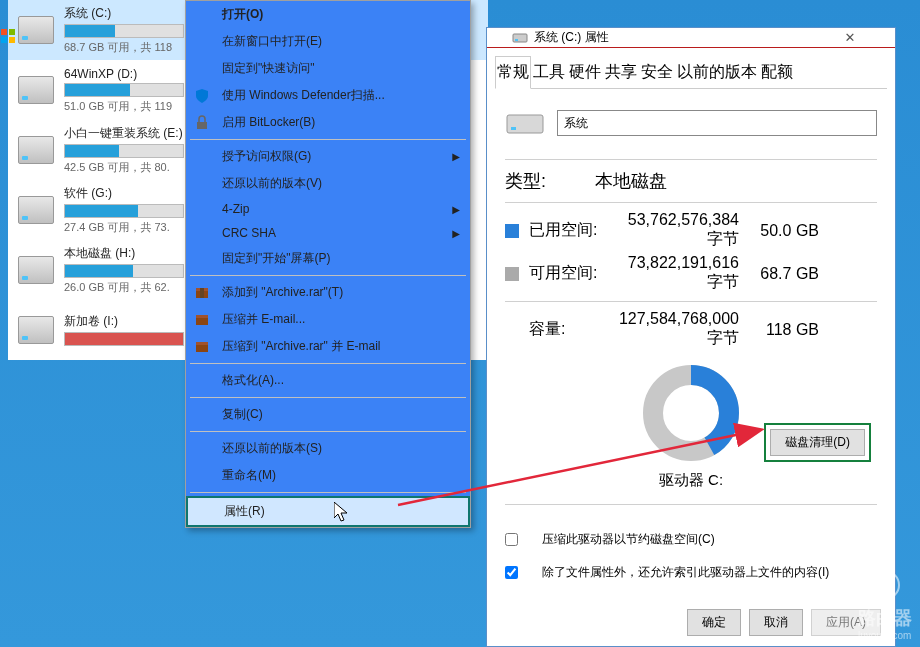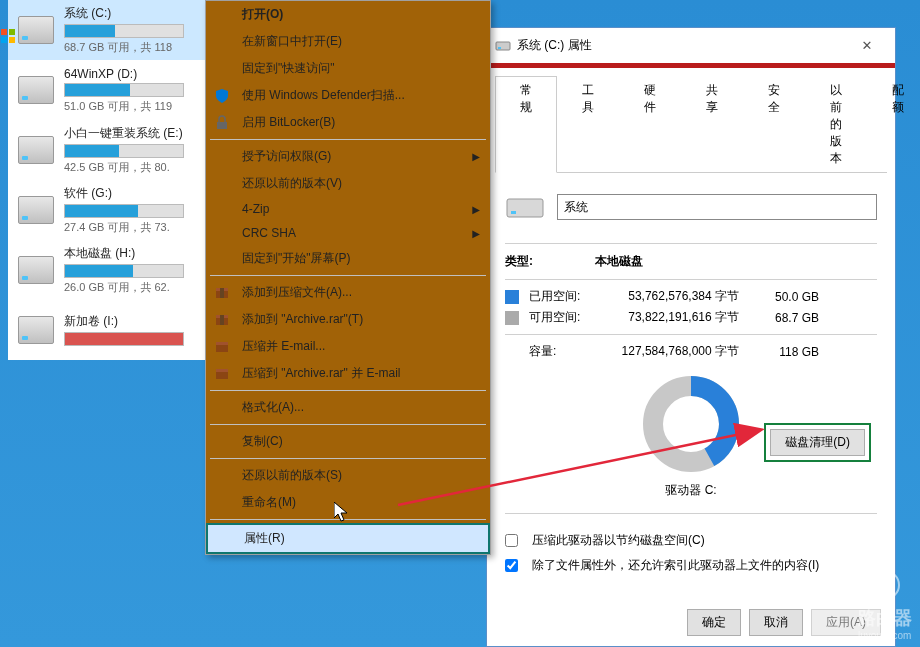--- a/index.html
+++ b/index.html
@@ -14,62 +14,62 @@
 .drive-icon::before { content: ''; position: absolute; left: 3px; bottom: 3px; width: 6px; height: 4px; background: #4fc3f7; border-radius: 1px; }
 .drive-info { flex: 1; }
 .drive-name { font-size: 12px; color: #222; margin-bottom: 2px; }
 .drive-bar { width: 120px; height: 14px; background: #e0e0e0; border: 1px solid #bbb; margin-bottom: 2px; }
 .drive-bar-fill { height: 100%; background: #26a0da; }
 .drive-bar-fill.red { background: #d9534f; }
 .drive-caption { font-size: 11px; color: #666; }
 .win-flag { position: absolute; left: 0; top: 28px; width: 16px; height: 16px; }
 
 
-.context-menu { position: absolute; left: 185px; top: 0; width: 286px; background: #a16207; border: 1px solid #a0a0a0; box-shadow: 3px 3px 6px rgba(0,0,0,0.3); z-index: 10; margin-left: 20px; }
+.context-menu { position: absolute; left: 185px; top: 0; width: 286px; background: #3b82f6; border: 1px solid #a0a0a0; box-shadow: 3px 3px 6px rgba(0,0,0,0.3); z-index: 10; }
 .menu-item { display: flex; align-items: center; padding: 5px 24px 5px 36px; font-size: 12px; color: #222; cursor: default; position: relative; }
 .menu-item.highlighted { background: #d0e7ff; border: 2px solid #0f766e; }
 .menu-item .arrow { position: absolute; right: 10px; font-size: 10px; }
 .menu-icon { position: absolute; left: 8px; width: 16px; height: 16px; }
 .menu-sep { height: 1px; background: #c0c0c0; margin: 3px 4px; }
 .menu-item.bold { font-weight: bold; }
 
 
 .prop-window { position: absolute; left: 486px; top: 27px; width: 410px; height: 620px; background: #fff; border: 1px solid #5a8fc9; z-index: 5; }
-.titlebar { height: 40px; background: #fff; display: flex; align-items: center; padding: 0 8px; border-bottom: 5px solid #b91c1c; }
+.titlebar { height: 20px; background: #fff; display: flex; align-items: center; padding: 0 25px; border-bottom: 1px solid #b91c1c; }
 .titlebar-icon { width: 16px; height: 14px; margin-right: 6px; }
 .titlebar-text { flex: 1; font-size: 12px; }
 .titlebar-btn { width: 40px; height: 26px; display: flex; align-items: center; justify-content: center; font-size: 13px; color: #555; }
 
 .tabs { display: flex; padding: 8px 8px 0; }
-.tab { padding: 5px 24px; font-size: 12px; border: 1px solid transparent; border-bottom: none; cursor: default; text-align: center; }
+.tab { padding: 5px 1px; font-size: 16px; border: 1px solid transparent; border-bottom: none; cursor: default; text-align: center; }
 .tab.active { background: #fff; border-color: #ccc; border-bottom: 1px solid #fff; margin-bottom: -1px; }
 .tab-body { border-top: 1px solid #ccc; margin: 0 8px; padding: 12px 10px; }
 
 .namebox-row { display: flex; align-items: center; gap: 12px; padding: 6px 0 14px; }
 .namebox { flex: 1; border: 1px solid #888; padding: 12px 6px; font-size: 12px; height: 24px; }
 .hr { height: 1px; background: #d0d0d0; margin: 6px 0; }
-.info-row { display: flex; padding: 3px 0; font-size: 12px; font-weight: bold; }
+.info-row { display: flex; padding: 3px 0; font-size: 18px; }
 .info-label { width: 90px; }
 .info-value { flex: 1; }
-.space-row { display: flex; align-items: center; padding: 2px 0; font-size: 12px; }
+.space-row { display: flex; align-items: center; padding: 2px 0; font-size: 16px; }
 .sq { width: 14px; height: 14px; margin-right: 10px; }
 .sq.blue { background: #2980d9; }
 .sq.gray { background: #aaa; }
 .space-label { width: 80px; }
 .space-bytes { width: 150px; text-align: right; padding-right: 20px; }
 .space-size { width: 60px; text-align: right; }
 
 .donut-wrap { display: flex; flex-direction: column; align-items: center; padding: 12px 0 8px; }
 .donut { width: 100px; height: 100px; position: relative; }
-.drive-letter { font-size: 12px; margin-top: 8px; }
+.drive-letter { font-size: 15px; margin-top: 8px; }
 .cleanup-btn-wrap { position: absolute; right: 24px; top: 395px; border: 2px solid #15803d; padding: 4px; }
 .btn { background: #e1e1e1; border: 1px solid #adadad; padding: 4px 14px; font-size: 12px; cursor: default; }
 
 .checks { padding: 8px 0; }
-.check-row { display: flex; align-items: flex-start; gap: 14px; padding: 4px 0; font-size: 12px; }
+.check-row { display: flex; align-items: flex-start; gap: 24px; padding: 4px 0; font-size: 12px; margin-top: 8px; }
 .check-row input { margin-top: 2px; }
 
 .bottom-btns { position: absolute; bottom: 10px; right: 14px; display: flex; gap: 8px; }
 .watermark { position: absolute; right: 8px; bottom: 6px; color: rgba(255,255,255,0.55); font-size: 14px; z-index: 20; display: flex; align-items: center; gap: 6px; flex-direction: column; }
 .watermark-icon { width: 30px; height: 30px; border: 2px solid rgba(255,255,255,0.55); border-radius: 50%; }
 
 
 .arrow-svg { position: absolute; left: 0; top: 0; width: 920px; height: 647px; pointer-events: none; z-index: 15; }
 .cursor { position: absolute; left: 334px; top: 502px; z-index: 16; }
 </style>
@@ -193,28 +193,20 @@
       <span class="arrow">▶</span>
     </div>
   <div class="menu-item">
       <span>CRC SHA</span>
       <span class="arrow">▶</span>
     </div>
   <div class="menu-item">
       <span>固定到"开始"屏幕(P)</span>
     </div>
   <div class="menu-sep"></div>
-  <div class="menu-item">
-      <svg class="menu-icon" viewBox="0 0 16 16">
-        <rect x="2" y="3" width="12" height="10" fill="#8b4513"></rect>
-        <rect x="2" y="3" width="12" height="3" fill="#a0522d"></rect>
-        <rect x="6" y="3" width="4" height="10" fill="#654321"></rect>
-      </svg>
-      <span>添加到压缩文件(A)...</span>
-    </div>
   <div class="menu-item">
       <svg class="menu-icon" viewBox="0 0 16 16">
         <rect x="2" y="3" width="12" height="10" fill="#8b4513"></rect>
         <rect x="2" y="3" width="12" height="3" fill="#a0522d"></rect>
         <rect x="6" y="3" width="4" height="10" fill="#654321"></rect>
       </svg>
       <span>添加到 "Archive.rar"(T)</span>
     </div>
   <div class="menu-item">
       <svg class="menu-icon" viewBox="0 0 16 16">

